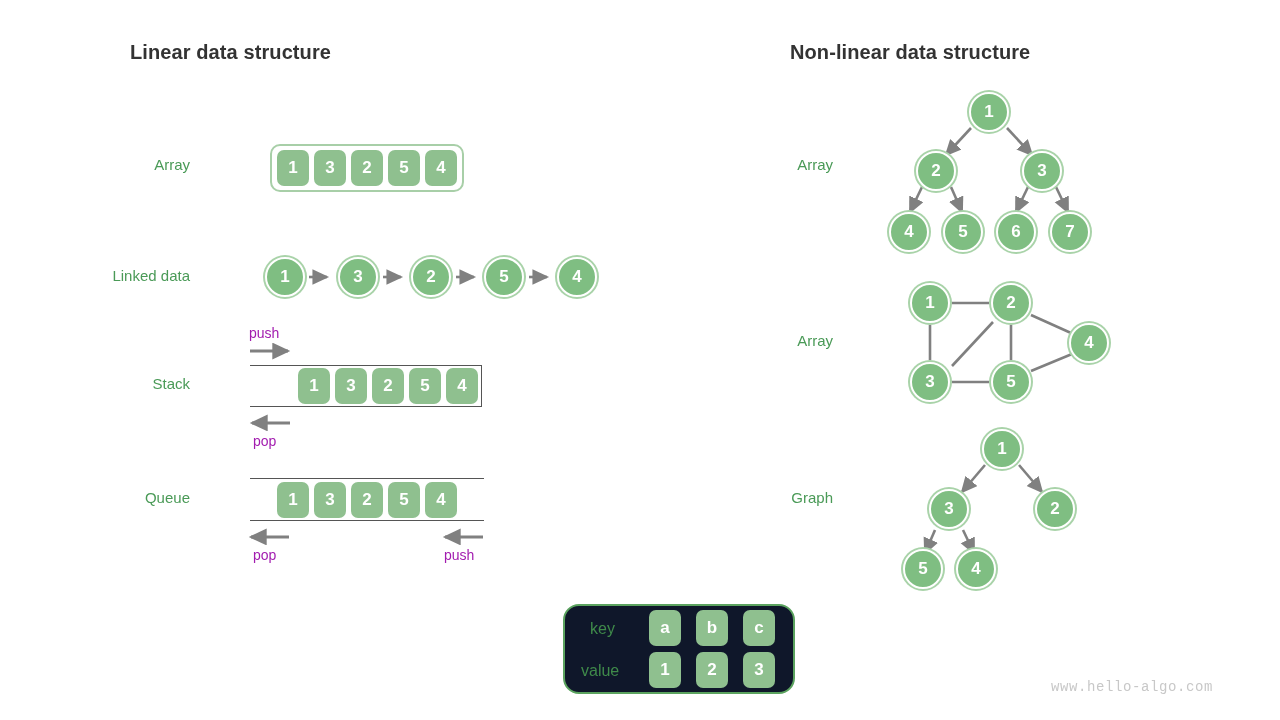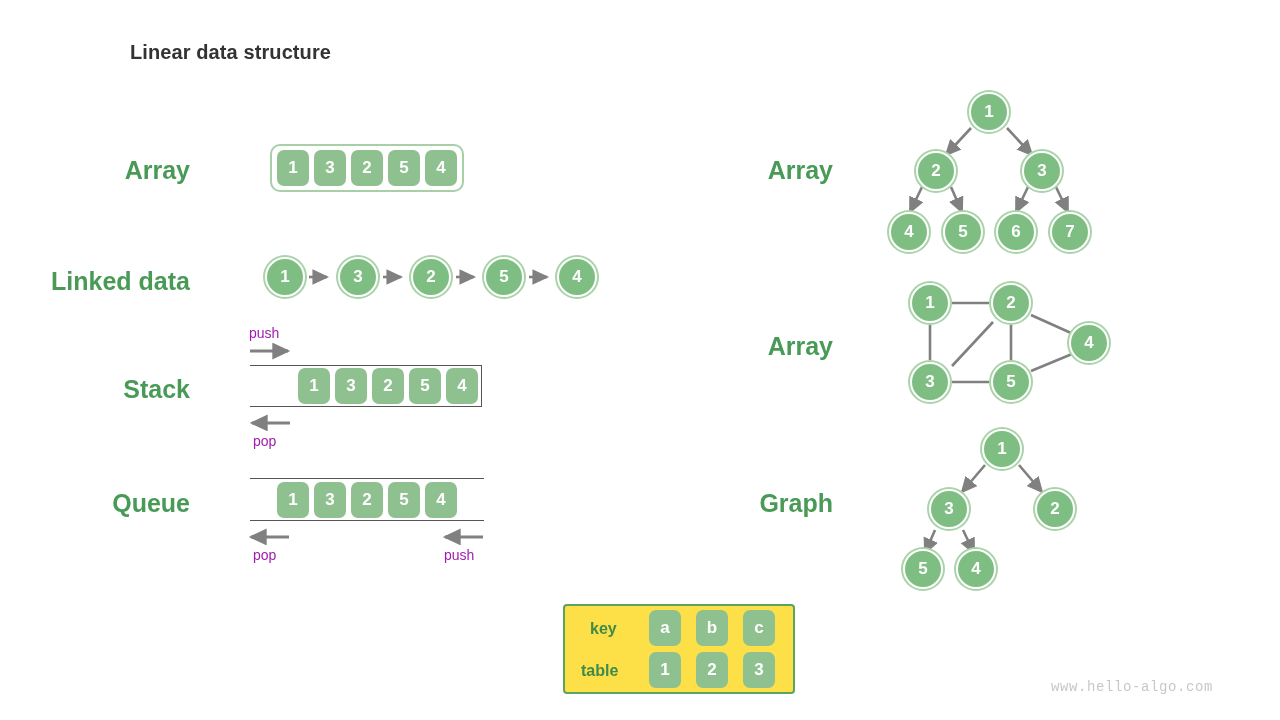--- a/index.html
+++ b/index.html
@@ -23,22 +23,22 @@
 
   
   .column-title {
     font-size: 20px;
     font-weight: bold;
     color: #333333;
     letter-spacing: 0.1px;
     white-space: nowrap;
   }
   .row-label {
-    font-size: 25px;
-    font-weight: bold;
+    font-size: 15px;
+    font-weight: normal;
     color: #4a9a57;
     white-space: nowrap;
     text-align: right;
   }
   .small-label {
     font-size: 14px;
     color: #a21caf;
     white-space: nowrap;
     font-family: "Liberation Sans", sans-serif;
   }
@@ -93,25 +93,24 @@
     border-bottom: 1.5px solid #555555;
     display: flex;
     align-items: center;
     justify-content: center;
     background: #ffffff;
   }
 
   
   .hash-frame {
     box-sizing: border-box;
-    background: #fde047;
+    background: #0f172a;
     border: 2px solid #5ba35f;
-    border-radius: 4px;
+    border-radius: 16px;
     position: relative;
-    font-weight: bold;
   }
   .hash-text {
     font-size: 16px;
     color: #3f8a4a;
     position: absolute;
   }
 
   
   .node {
     width: 40px;
@@ -193,20 +192,21 @@
 
     <g stroke="#808080" stroke-width="2.6" marker-end="url(#arw)">
       <line x1="985" y1="465" x2="962" y2="492"></line>
       <line x1="1019" y1="465" x2="1042" y2="492"></line>
       <line x1="935" y1="530" x2="925" y2="553"></line>
       <line x1="963" y1="530" x2="974" y2="553"></line>
     </g>
   </svg>
 
   <div class="abs column-title" style="left:130px; top:41px;">Linear data structure</div>
+  <div class="abs column-title" style="left:790px; top:41px;">Non-linear data structure</div>
 
   <div class="abs row-label" style="left:40px; top:156px; width:150px;">Array</div>
   <div class="abs array-frame" style="left:270px; top:144px;">
     <div class="cell-row">
       <div class="cell">1</div>
       <div class="cell">3</div>
       <div class="cell">2</div>
       <div class="cell">5</div>
       <div class="cell">4</div>
     </div>
@@ -240,21 +240,21 @@
       <div class="cell">2</div>
       <div class="cell">5</div>
       <div class="cell">4</div>
     </div>
   </div>
   <div class="abs small-label" style="left:253px; top:547px;">pop</div>
   <div class="abs small-label" style="left:444px; top:547px;">push</div>
 
   <div class="abs hash-frame" style="left:563px; top:604px; width:232px; height:90px;">
     <div class="hash-text" style="left:25px; top:14px;">key</div>
-    <div class="hash-text" style="left:16px; top:56px;">table</div>
+    <div class="hash-text" style="left:16px; top:56px;">value</div>
   </div>
   <div class="abs cell" style="left:649px; top:610px;">a</div>
   <div class="abs cell" style="left:696px; top:610px;">b</div>
   <div class="abs cell" style="left:743px; top:610px;">c</div>
   <div class="abs cell" style="left:649px; top:652px;">1</div>
   <div class="abs cell" style="left:696px; top:652px;">2</div>
   <div class="abs cell" style="left:743px; top:652px;">3</div>
 
   <div class="abs row-label" style="left:700px; top:156px; width:133px;">Array</div>
   <div class="abs node" style="left:969px; top:92px;">1</div>

